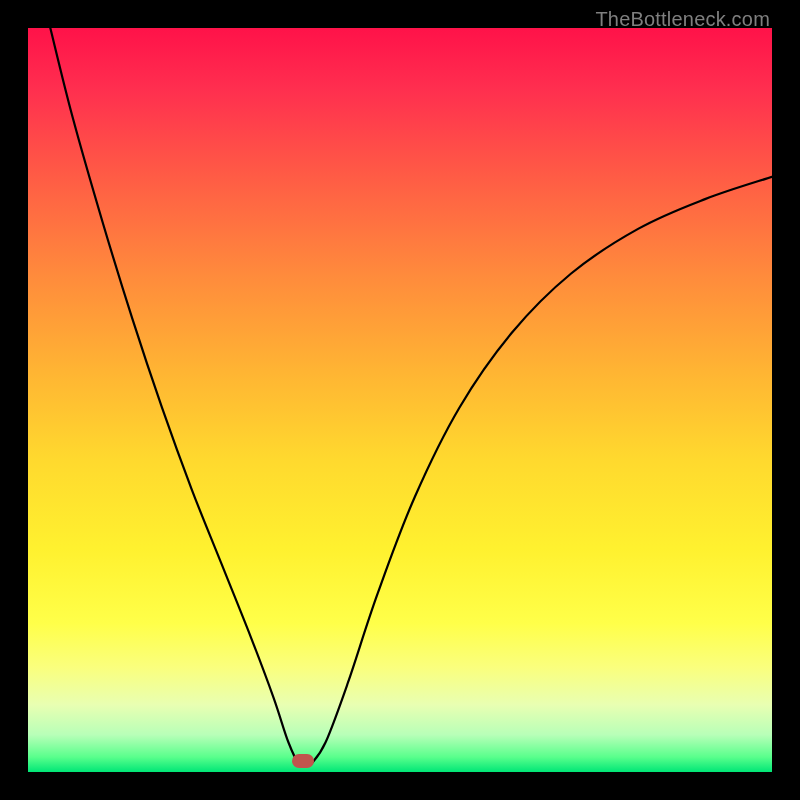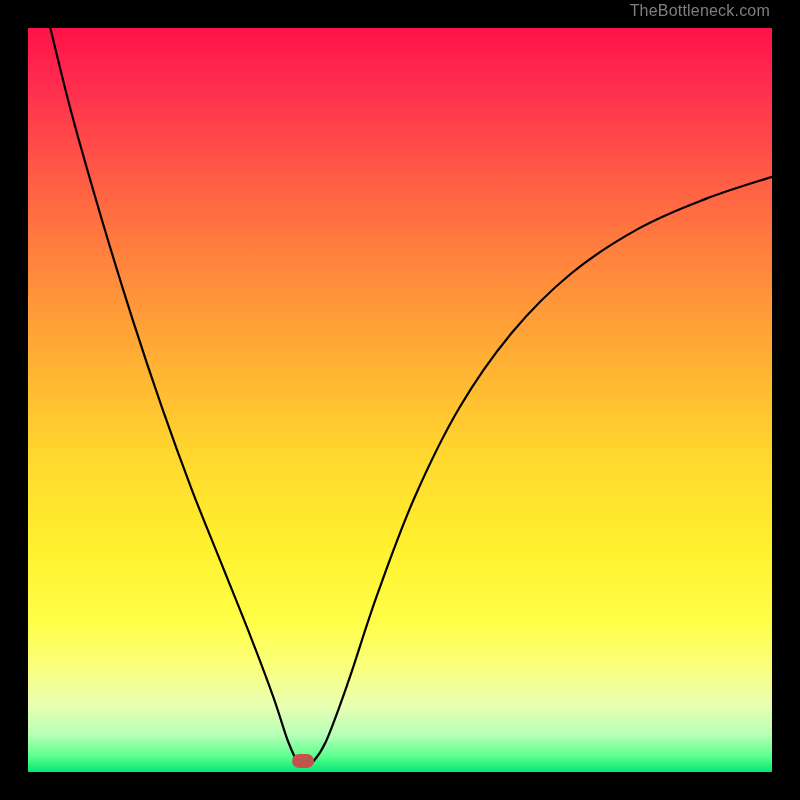--- a/index.html
+++ b/index.html
@@ -41,24 +41,24 @@
       #ffff49 80%,
       #faff7e 86%,
       #e8ffb2 91%,
       #b8ffb8 95%,
       #59ff8c 98%,
       #00e676 100%
     );
   }
   .watermark {
     position: absolute;
-    top: 2px;
+    top: 8px;
     right: 30px;
     font-family: Arial, Helvetica, sans-serif;
-    font-size: 16px;
+    font-size: 20px;
     color: #7f7f7f;
     letter-spacing: 0.2px;
   }
   svg.curve {
     position: absolute;
     inset: 0;
     width: 100%;
     height: 100%;
   }
   .marker {

